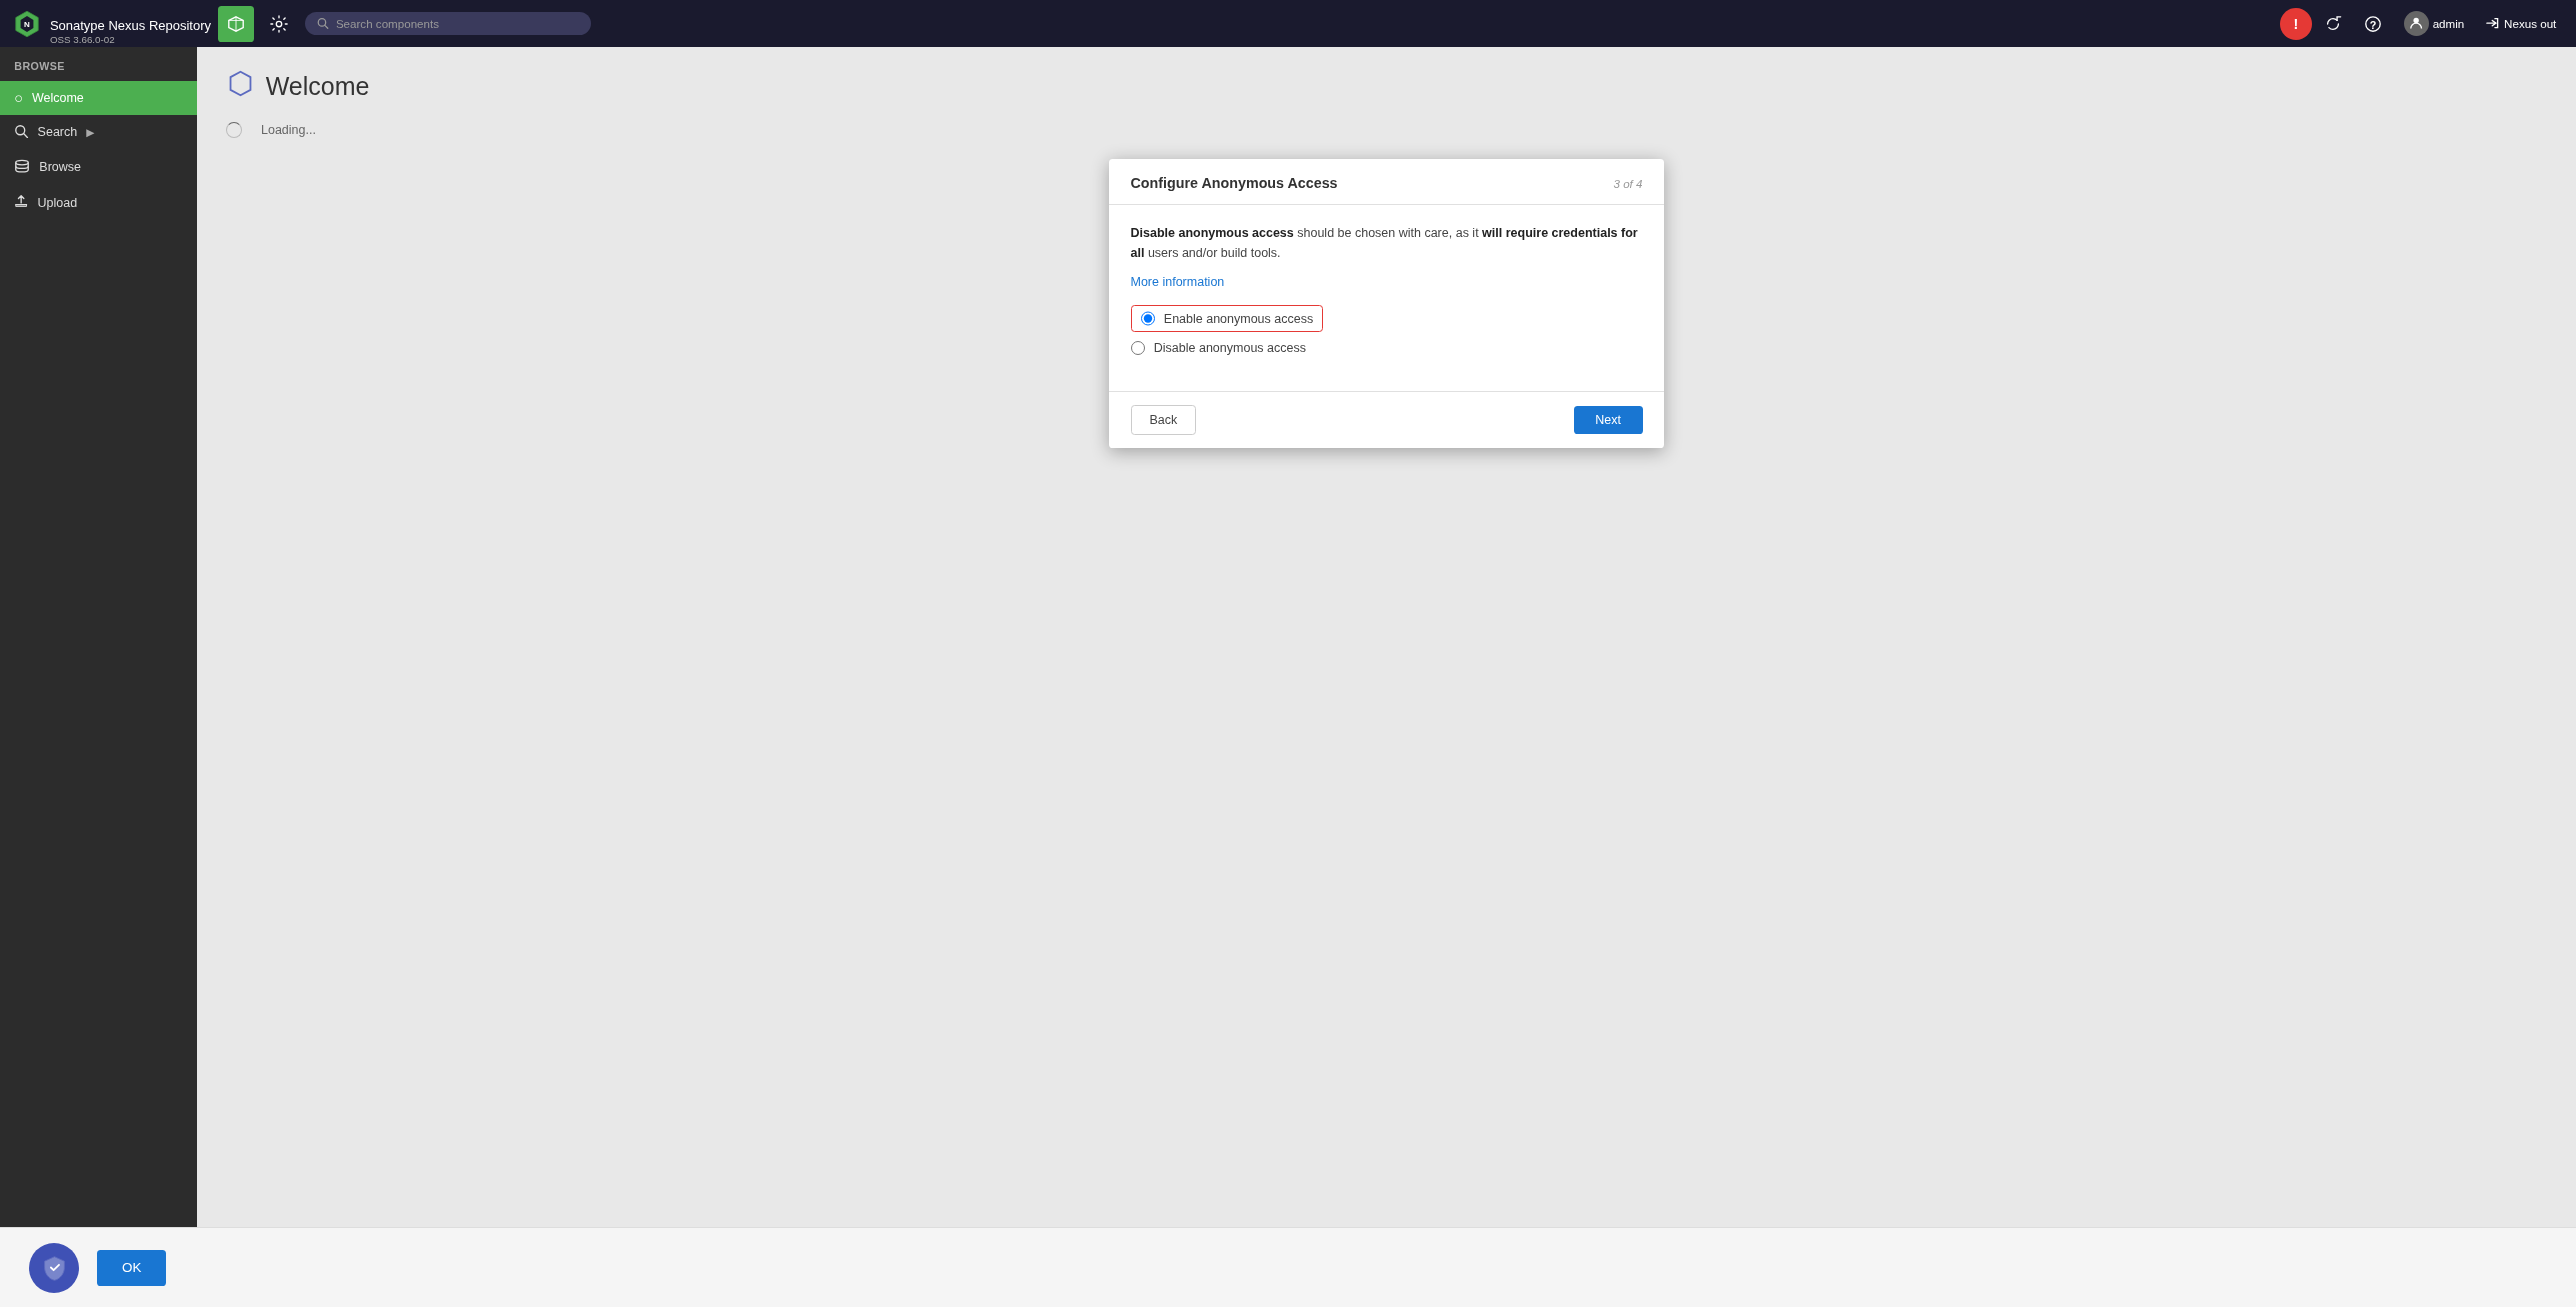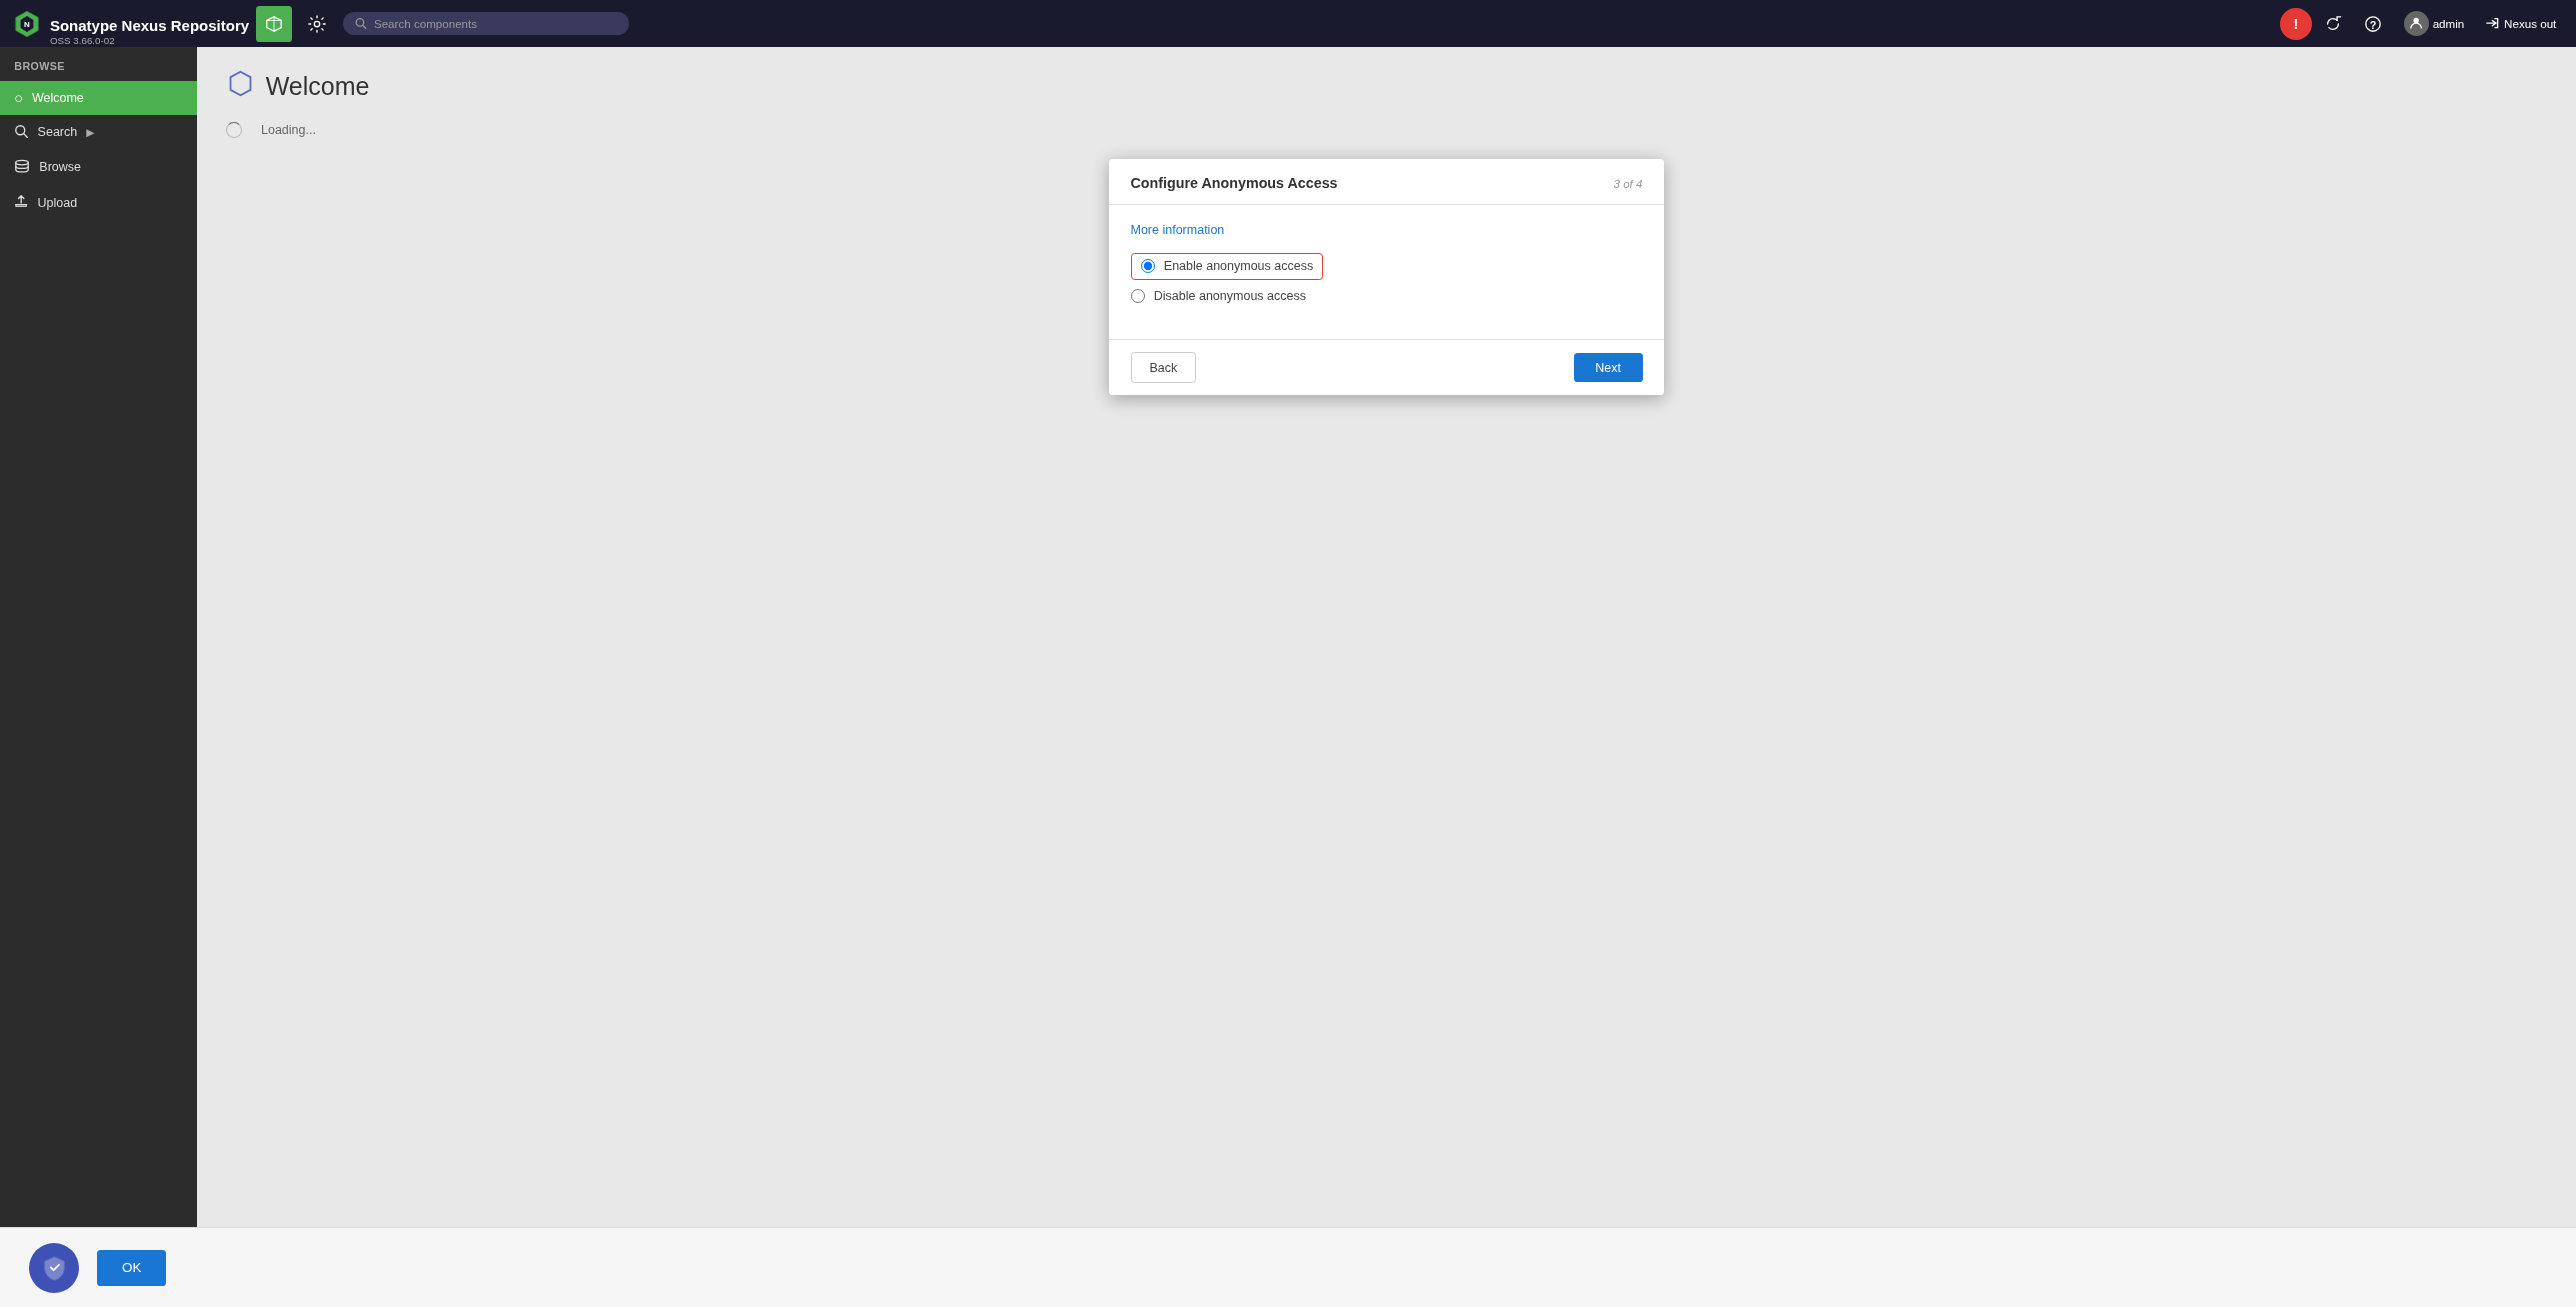--- a/index.html
+++ b/index.html
@@ -5,21 +5,21 @@
     * { box-sizing: border-box; margin: 0; padding: 0; }
     body { font-family: 'Segoe UI', Arial, sans-serif; font-size: 12.5px; background: #d3d3d3; height: 100vh; display: flex; flex-direction: column; overflow: hidden; }
 
     
     .top-nav {
       display: flex; align-items: center; background: #1a1a2e; height: 47px; padding: 0 10.7px; flex-shrink: 0; gap: 7.2px;
     }
     .brand { display: flex; align-items: center; gap: 7.2px; color: white; min-width: 197px; }
     .brand-logo { width: 32px; height: 32px; }
     .brand-text { display: flex; flex-direction: column; }
-    .brand-name { font-size: 15px; font-weight: 700; color: white; line-height: 1.2; margin-top: 16px; }
+    .brand-name { font-size: 13px; font-weight: 400; color: white; line-height: 1.2; margin-top: 16px; }
     .brand-version { font-size: 9.8px; color: #aaa; }
     .nav-icon-btn {
       width: 36px; height: 36px; display: flex; align-items: center; justify-content: center;
       background: transparent; border: none; cursor: pointer; color: white; border-radius: 3.6px;
     }
     .nav-icon-btn.active-green { background: #4caf50; }
     .search-box {
       display: flex; align-items: center; background: #3a3a5c; border-radius: 18px;
       padding: 5.4px 12.5px; gap: 7.2px; flex: 1; max-width: 286px;
     }
@@ -273,20 +273,23 @@
 
     <div class="dialog-overlay">
       <div class="dialog">
 
         <div class="dialog-header">
           <span class="dialog-title">Configure Anonymous Access</span>
           <span class="dialog-step">3 of 4</span>
         </div>
 
         <div class="dialog-body">
+          <p>
+            <strong>Disable anonymous access</strong><span> should be chosen with care, as it </span><strong>will require credentials for all</strong><span> users and/or build tools.</span>
+          </p>
 
           <a href="#" class="more-info-link">More information</a>
 
           <div class="radio-group">
 
             <label class="radio-option">
               <span class="radio-highlight">
                 <input type="radio" name="anonymous-access" value="enable" checked="" style="">
                 <span>Enable anonymous access</span>
               </span>

